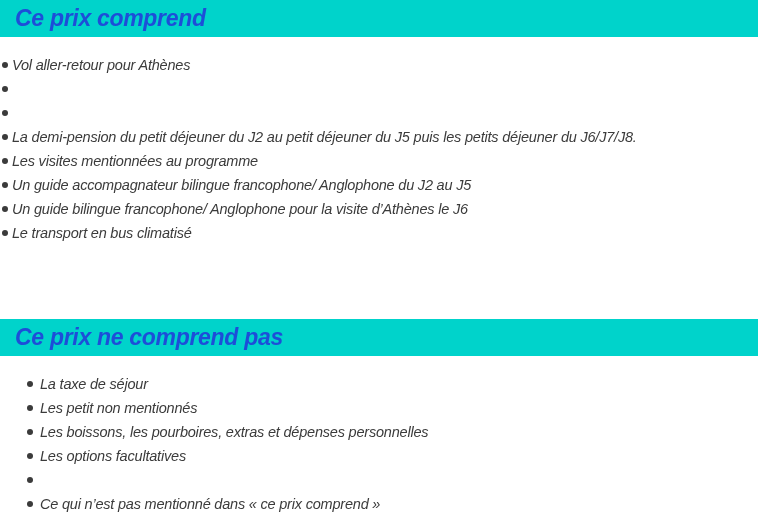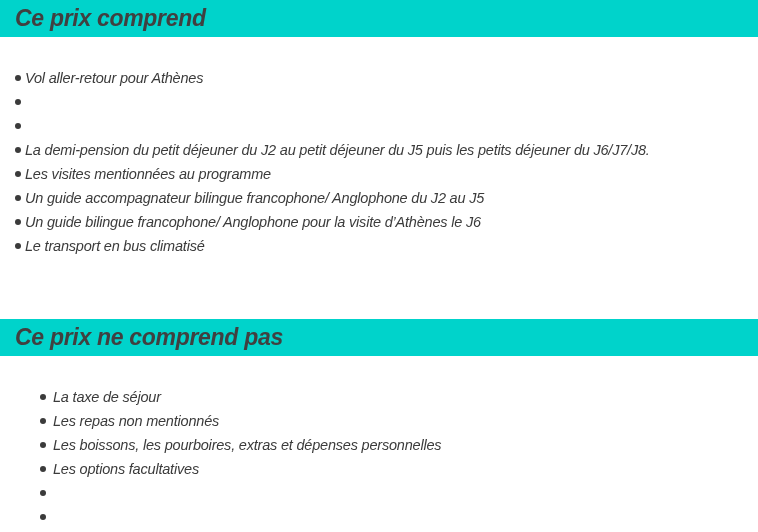--- a/index.html
+++ b/index.html
@@ -1,21 +1,21 @@
 <!DOCTYPE html>
 <html><head>
   <meta charset="utf-8">
   <style>
     html, body { margin: 0; padding: 0; background: #ffffff; }
     body { width: 758px; height: 532px; overflow: hidden; position: relative;
       font-family: "DejaVu Sans", sans-serif; color: #3a3a3a; }
     .band { position: absolute; left: 0; width: 758px; height: 37px; background: #00d3cb; }
     .band h2 { margin: 0; padding-left: 15px; line-height: 37px; font-size: 23px; font-style: italic;
-      font-weight: bold; color: #404040; letter-spacing: -0.3px; font-family: "Liberation Sans", sans-serif; }
-    ul { list-style: none; margin: 13px; padding: 0; position: absolute; }
+      font-weight: bold; color: #1d4ed8; letter-spacing: -0.3px; font-family: "Liberation Sans", sans-serif; }
+    ul { list-style: none; margin: 0; padding: 0; position: absolute; }
     li { font-size: 14.5px; font-style: italic; line-height: 24px; height: 24px; white-space: nowrap;
       font-family: "Liberation Sans", sans-serif; letter-spacing: -0.2px; color: #3b3b3b; }
     .bullet { display: inline-block; width: 6px; height: 6px; border-radius: 50%; background: #3b3b3b;
       vertical-align: middle; position: relative; top: -1px; }
     #list1 { left: 2px; top: 53px; }
     #list1 .bullet { margin-right: 4px; }
     #list2 { left: 27px; top: 372px; }
     #list2 .bullet { margin-right: 7px; }
   </style>
 </head>
@@ -35,18 +35,18 @@
   <li><span class="bullet"></span><span>Un guide bilingue francophone/ Anglophone pour la visite d’Athènes le J6</span></li>
   <li><span class="bullet"></span><span>Le transport en bus climatisé</span></li>
 </ul>
 
 <div class="band" style="top:319px;">
   <h2>Ce prix ne comprend pas</h2>
 </div>
 
 <ul id="list2">
   <li><span class="bullet"></span><span>La taxe de séjour</span></li>
-  <li><span class="bullet"></span><span>Les repas non mentionnés</span></li>
+  <li><span class="bullet"></span><span>Les petit non mentionnés</span></li>
   <li><span class="bullet"></span><span>Les boissons, les pourboires, extras et dépenses personnelles</span></li>
   <li><span class="bullet"></span><span>Les options facultatives</span></li>
   <li><span class="bullet"></span></li>
-  <li><span class="bullet"></span></li>
+  <li><span class="bullet"></span><span>Ce qui n’est pas mentionné dans « ce prix comprend »</span></li>
 </ul>
 
 </body></html>

